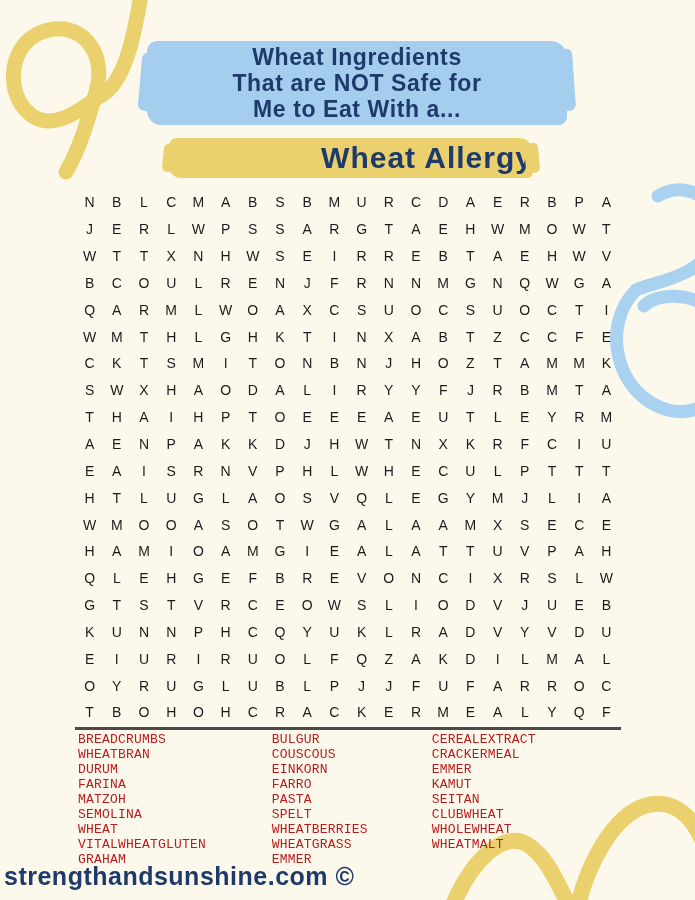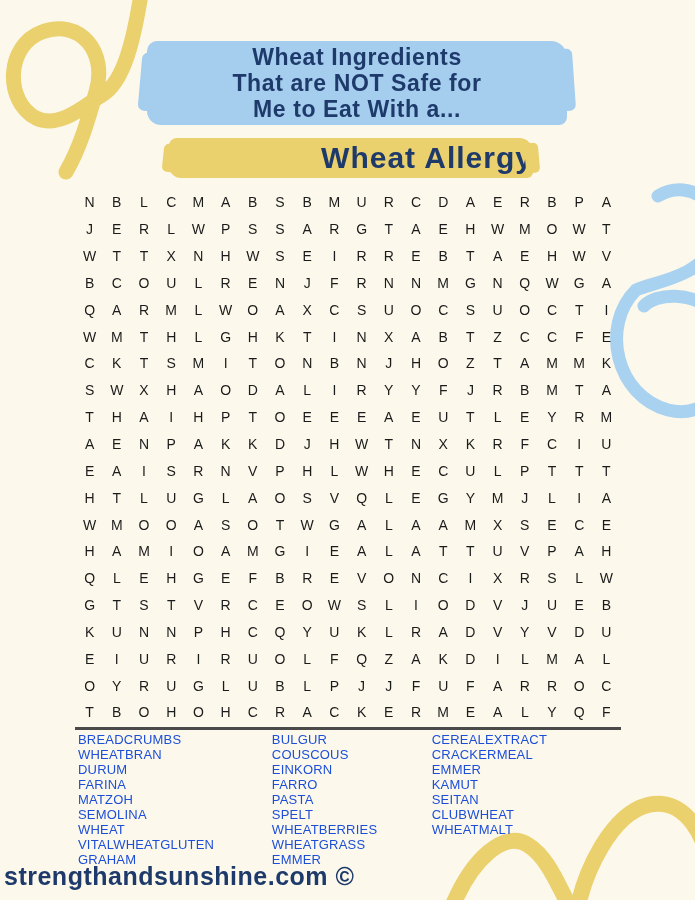--- a/index.html
+++ b/index.html
@@ -103,23 +103,24 @@
     display:flex;
     z-index:2;
   }
   .word-col{display:flex;flex-direction:column;}
   .word-col-1{width:172px;}
   .word-col-2{width:170px;margin-left:32px;}
   .word-col-3{width:198px;}
   .word-item{
     font-size:13px;
     line-height:15px;
-    color:#1d4ed8;
+    color:#b91c1c;
     letter-spacing:0.2px;
     white-space:nowrap;
+    font-family:Liberation Mono, monospace;
   }
 
   
   .footer-credit{
     left:4px;top:862px;
     font-size:25px;
     font-weight:700;
     color:var(--heading);
     letter-spacing:0.5px;
     z-index:2;
@@ -572,17 +573,18 @@
       <div class="word-item">WHEATGRASS</div>
       <div class="word-item">EMMER</div>
     </div>
     <div class="word-col word-col-3">
       <div class="word-item">CEREALEXTRACT</div>
       <div class="word-item">CRACKERMEAL</div>
       <div class="word-item">EMMER</div>
       <div class="word-item">KAMUT</div>
       <div class="word-item">SEITAN</div>
       <div class="word-item">CLUBWHEAT</div>
+      <div class="word-item">WHOLEWHEAT</div>
       <div class="word-item">WHEATMALT</div>
     </div>
   </div>
 
 <div class="abs footer-credit">strengthandsunshine.com ©</div>
 
 </body></html>

